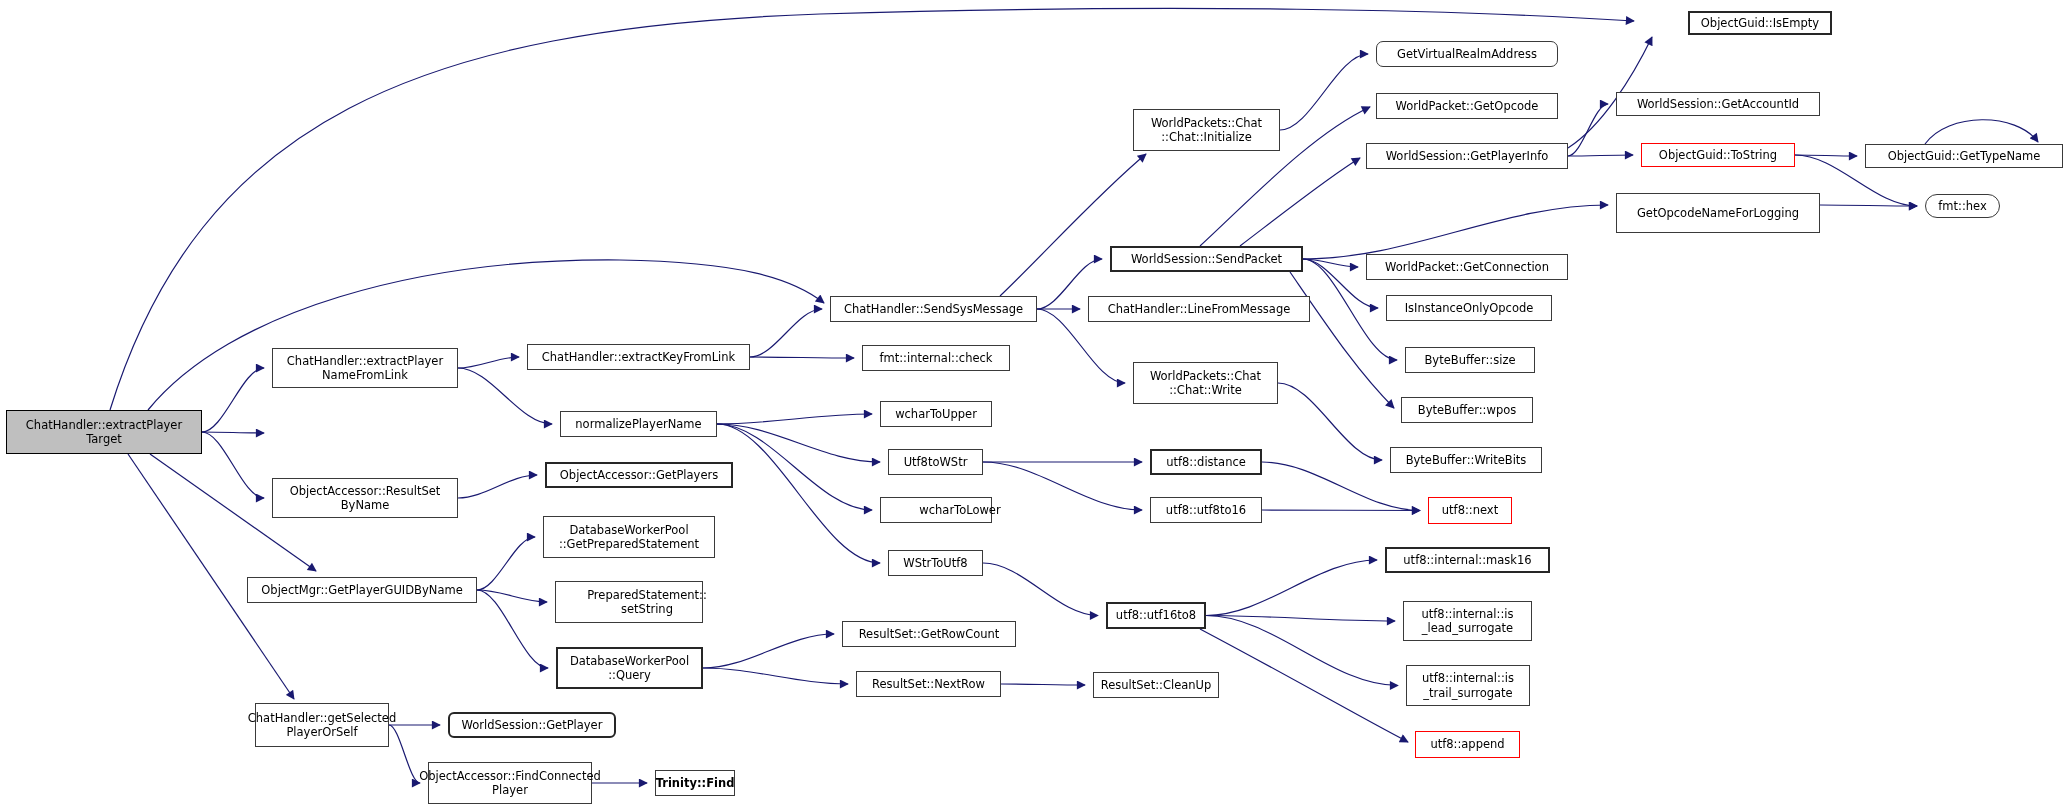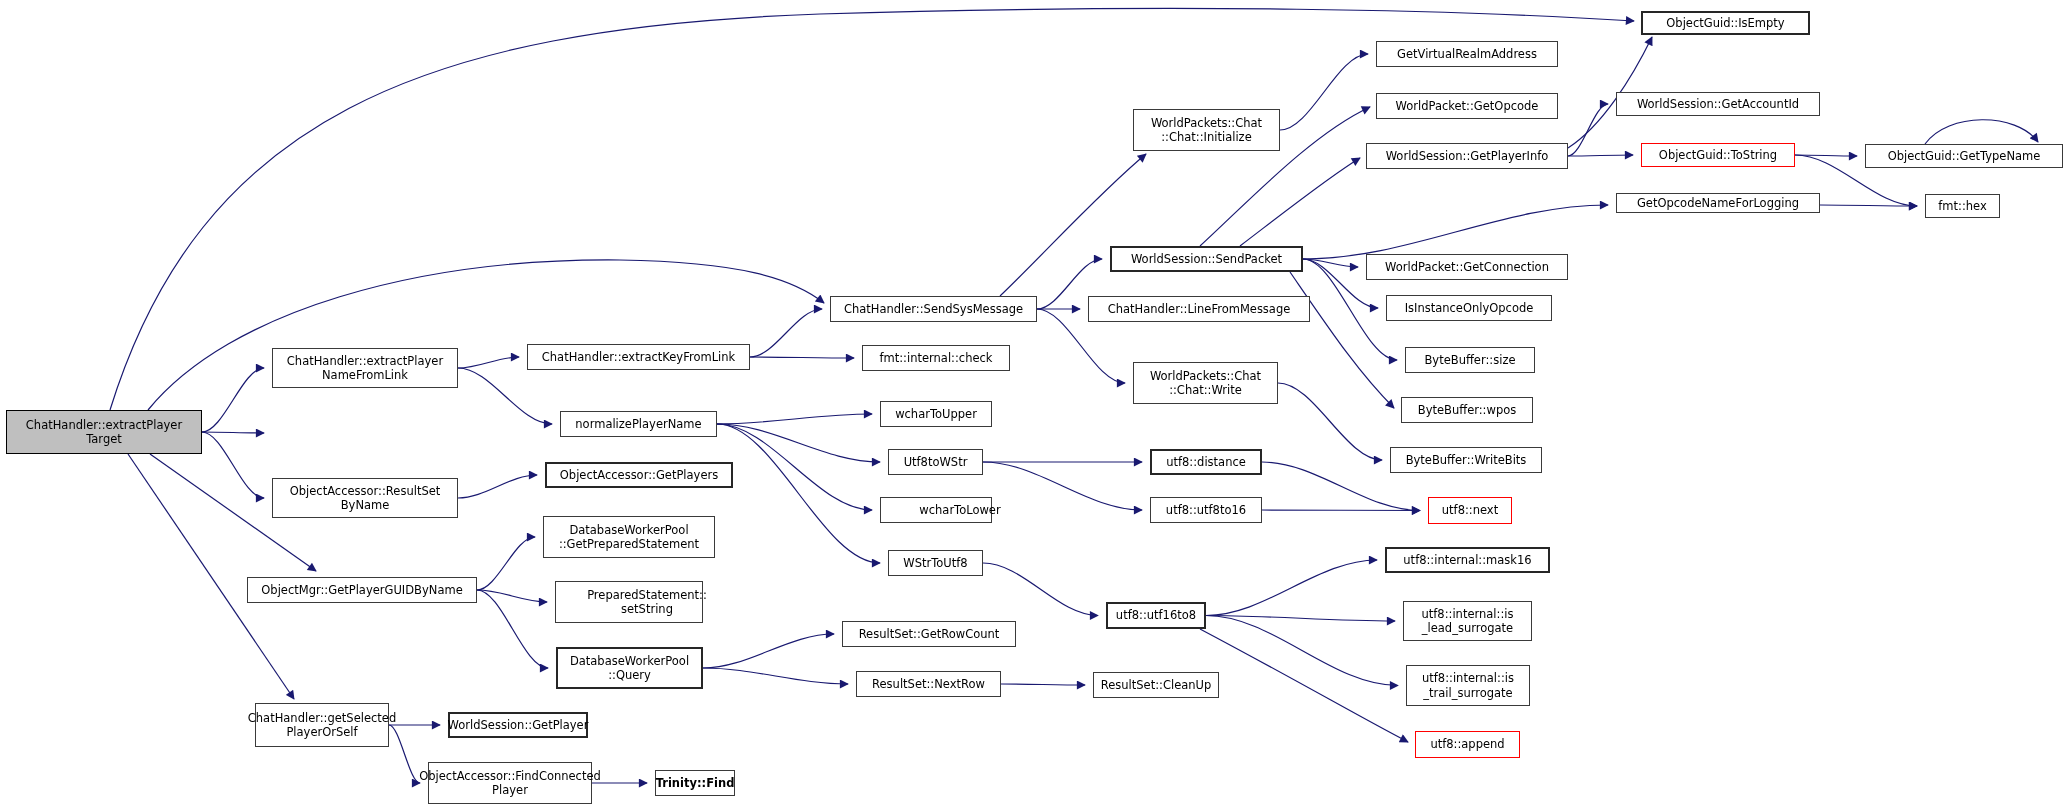--- a/index.html
+++ b/index.html
@@ -125,21 +125,21 @@
 ::GetPreparedStatement</div>
     </div>
     <div class="node" style="left: 555px; top: 581px; width: 148px; height: 42px; padding-left: 36px;">
       <div class="lbl">PreparedStatement::
 setString</div>
     </div>
     <div class="node bold" style="left: 556px; top: 647px; width: 147px; height: 42px;">
       <div class="lbl">DatabaseWorkerPool
 ::Query</div>
     </div>
-    <div class="node bold" style="left: 448px; top: 712px; width: 140px; height: 26px;">
+    <div class="node bold" style="left: 448px; top: 712px; width: 168px; height: 26px; border-radius: 6px;">
       <div class="lbl">WorldSession::GetPlayer</div>
     </div>
     <div class="node" style="left: 428px; top: 762px; width: 164px; height: 42px;">
       <div class="lbl">ObjectAccessor::FindConnected
 Player</div>
     </div>
     <div class="node" style="left: 655px; top: 770px; width: 80px; height: 26px; font-weight: bold;">
       <div class="lbl">Trinity::Find</div>
     </div>
     <div class="node" style="left: 830px; top: 296px; width: 207px; height: 26px;">
@@ -182,21 +182,21 @@
     </div>
     <div class="node" style="left: 1150px; top: 497px; width: 112px; height: 26px;">
       <div class="lbl">utf8::utf8to16</div>
     </div>
     <div class="node bold" style="left: 1106px; top: 602px; width: 100px; height: 27px;">
       <div class="lbl">utf8::utf16to8</div>
     </div>
     <div class="node" style="left: 1093px; top: 672px; width: 126px; height: 26px;">
       <div class="lbl">ResultSet::CleanUp</div>
     </div>
-    <div class="node" style="left: 1376px; top: 41px; width: 182px; height: 26px;">
+    <div class="node" style="left: 1376px; top: 41px; width: 182px; height: 26px; border-radius: 7px;">
       <div class="lbl">GetVirtualRealmAddress</div>
     </div>
     <div class="node" style="left: 1376px; top: 93px; width: 182px; height: 26px;">
       <div class="lbl">WorldPacket::GetOpcode</div>
     </div>
     <div class="node" style="left: 1366px; top: 143px; width: 202px; height: 26px;">
       <div class="lbl">WorldSession::GetPlayerInfo</div>
     </div>
     <div class="node bold" style="left: 1110px; top: 246px; width: 193px; height: 26px;">
       <div class="lbl">WorldSession::SendPacket</div>
@@ -226,31 +226,31 @@
       <div class="lbl">utf8::internal::is
 _lead_surrogate</div>
     </div>
     <div class="node" style="left: 1406px; top: 665px; width: 124px; height: 41px;">
       <div class="lbl">utf8::internal::is
 _trail_surrogate</div>
     </div>
     <div class="node highlight" style="left: 1415px; top: 731px; width: 105px; height: 27px;">
       <div class="lbl">utf8::append</div>
     </div>
-    <div class="node bold" style="left: 1641px; top: 11px; width: 169px; height: 24px;">
+    <div class="node bold" style="left: 1688px; top: 11px; width: 144px; height: 24px;">
       <div class="lbl">ObjectGuid::IsEmpty</div>
     </div>
     <div class="node" style="left: 1616px; top: 92px; width: 204px; height: 24px;">
       <div class="lbl">WorldSession::GetAccountId</div>
     </div>
     <div class="node highlight" style="left: 1641px; top: 143px; width: 154px; height: 24px;">
       <div class="lbl">ObjectGuid::ToString</div>
     </div>
-    <div class="node" style="left: 1616px; top: 193px; width: 204px; height: 20px;">
+    <div class="node" style="left: 1616px; top: 193px; width: 204px; height: 40px;">
       <div class="lbl">GetOpcodeNameForLogging</div>
     </div>
     <div class="node" style="left: 1865px; top: 144px; width: 198px; height: 24px;">
       <div class="lbl">ObjectGuid::GetTypeName</div>
     </div>
-    <div class="node" style="left: 1925px; top: 194px; width: 75px; height: 24px;">
+    <div class="node" style="left: 1925px; top: 194px; width: 75px; height: 24px; border-radius: 12px;">
       <div class="lbl">fmt::hex</div>
     </div>
   </div>
 
 </body></html>

